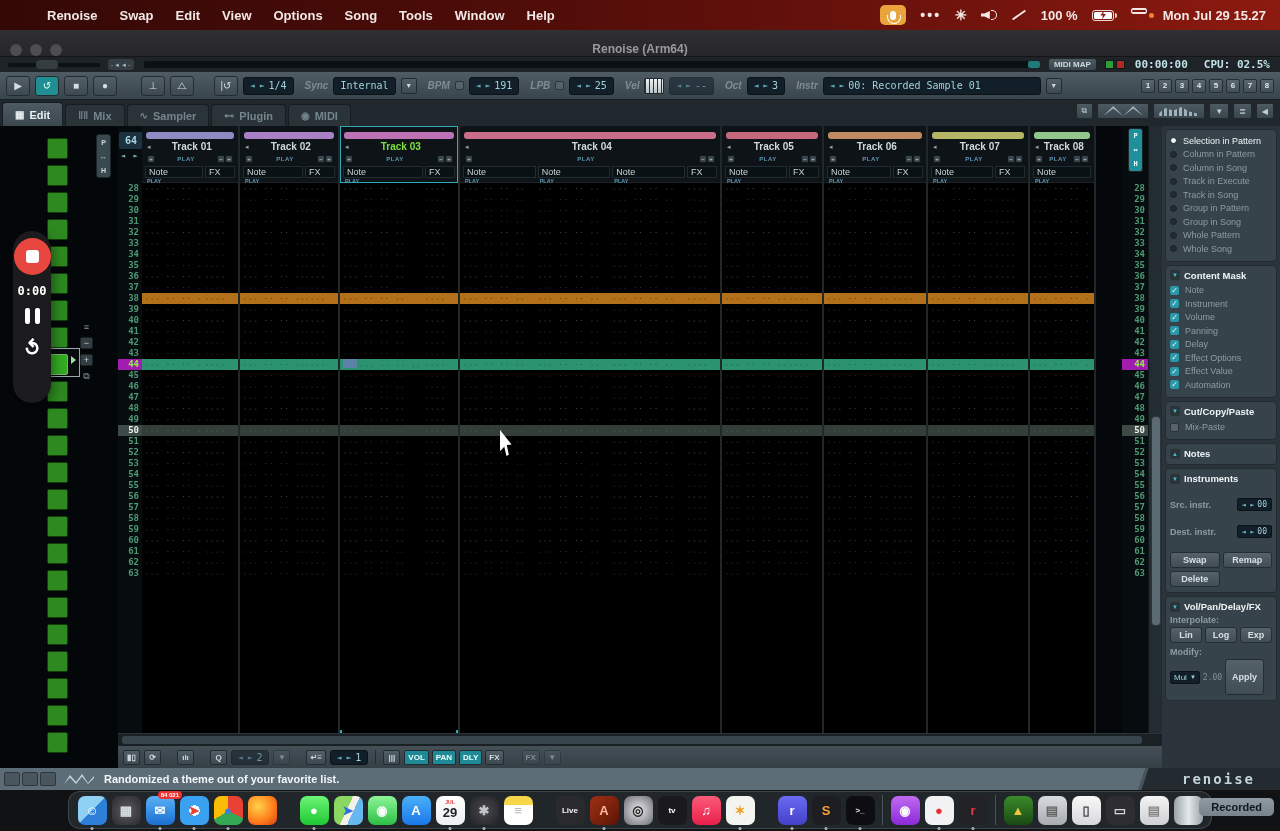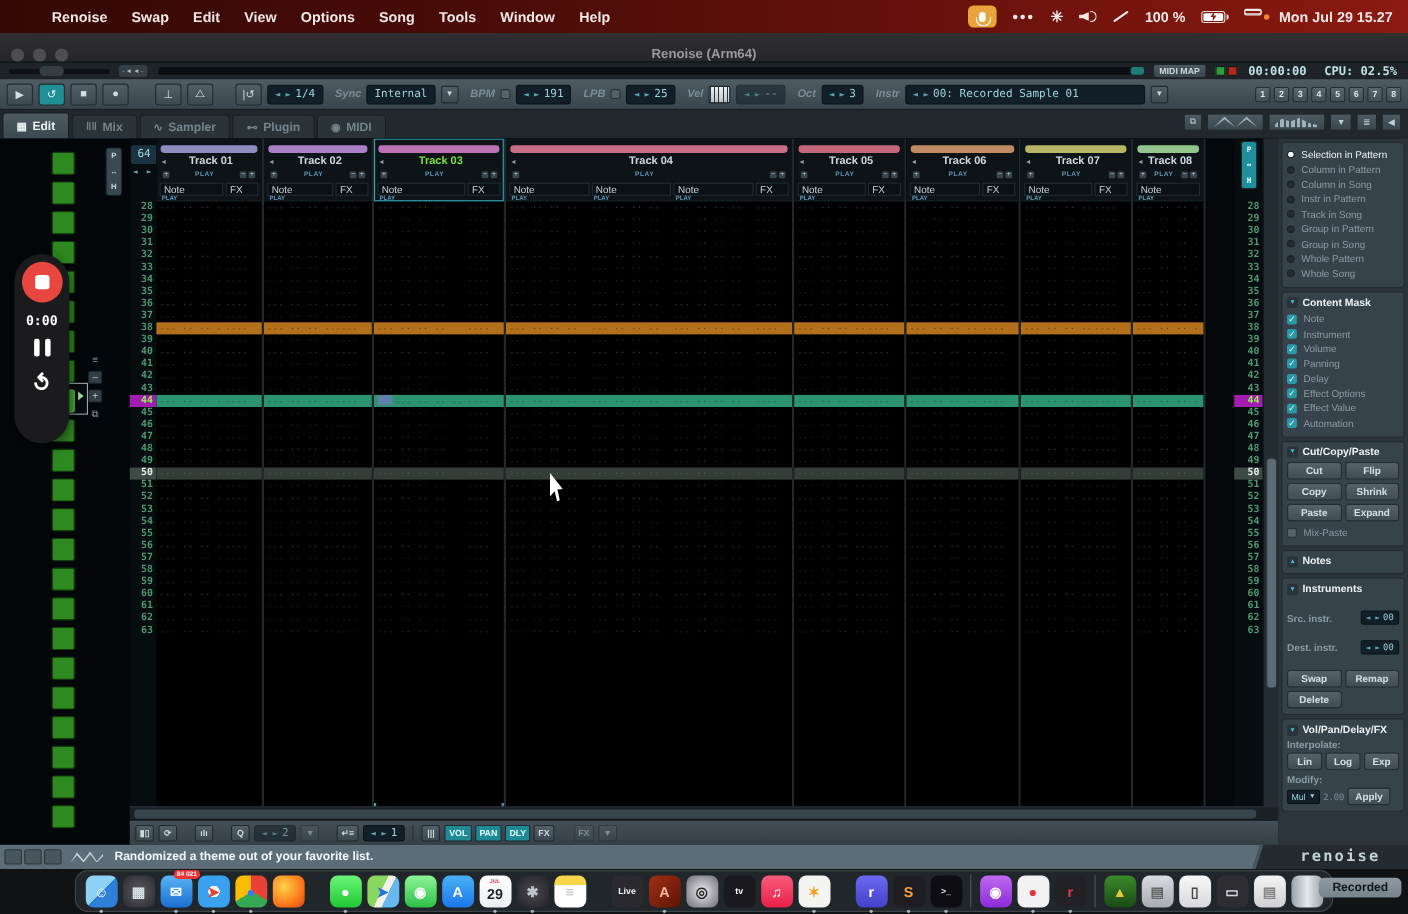--- a/index.html
+++ b/index.html
@@ -96,21 +96,21 @@
   .seq-side-icons { position:absolute; left:80px; top:196px; display:flex; flex-direction:column; gap:5px; align-items:center; color:#8fa0a8; font-size:9px; }
   .seq-mini-btn { width:13px; height:12px; background:#333e44; border:1px solid #1a2226; border-radius:2px; color:#c3d0d5; font-size:9px; line-height:10px; text-align:center; }
   .phw { position:absolute; left:96px; top:8px; width:15px; height:44px; background:#3a4850; border:1px solid #1d2529; border-radius:3px;
     display:flex; flex-direction:column; align-items:center; justify-content:space-around; color:#cfdade; font-size:7px; font-weight:bold; }
   .phw.teal { background:#1f8f9b; color:#eaffff; }
 
   
   .pattern-editor { position:absolute; top:96px; left:118px; width:1044px; height:619px; background:#05080a; display:flex; }
   .rownum-col { width:24px; background:#070c0e; display:flex; flex-direction:column; font-family:"DejaVu Sans Mono",monospace; }
   .rownum-col .head { height:57px; position:relative; }
-  .len-box { position:absolute; top:6px; left:1px; width:24px; height:17px; background:#1c3240; color:#a8d8e0; font-size:10px; font-weight:normal; display:flex; align-items:center; justify-content:center; border-radius:2px; }
+  .len-box { position:absolute; top:6px; left:1px; width:24px; height:17px; background:#1c3240; color:#a8d8e0; font-size:10px; font-weight:bold; display:flex; align-items:center; justify-content:center; border-radius:2px; }
   .len-arrows { position:absolute; top:26px; left:3px; color:#7fa8b0; font-size:7px; letter-spacing:2px; }
   .rownum { height:11px; line-height:11px; text-align:right; padding-right:3px; font-size:9px; font-weight:bold; color:#4d9a74; }
   .rownum.cur { color:#8df24c; background:#a21caf; }
   .rownum.beat50 { color:#e6efe9; background:#3e4a45; }
   .tracks-wrap { flex:1; display:flex; overflow:hidden; position:relative; }
   .track { flex-shrink:0; border-right:2px solid #20282c; background:#000; display:flex; flex-direction:column; position:relative; }
   .track-head { height:57px; background:#0d1317; border-bottom:1px solid #1a2226; position:relative; padding-top:6px; }
   .track.selected .track-head { outline:1px solid #2fa8b8; outline-offset:-1px; }
   .track-colorbar { height:7px; margin:0 4px; border-radius:3px; }
   .track-name-row { display:flex; align-items:center; height:15px; padding:0 5px; }
@@ -187,21 +187,21 @@
   .dock-icon { width:29px; height:29px; border-radius:7px; display:flex; align-items:center; justify-content:center;
     font-size:13px; font-weight:bold; overflow:hidden; flex-direction:column; }
   .dock-badge { position:absolute; top:-4px; right:-7px; background:#e33;-border:1px solid #fff; color:#fff; font-size:6px; font-weight:bold; border-radius:7px; padding:1px 3px; white-space:nowrap; }
   .dock-dot { position:absolute; bottom:-5px; left:50%; transform:translateX(-50%); width:3px; height:3px; border-radius:50%; background:#aab4ba; }
   .dock-sep { width:1px; height:30px; background:rgba(160,170,176,.35); margin:0 3px; }
   .dock-top-lbl { font-size:5px; line-height:5px; font-weight:bold; }
   .execute-btn { position:absolute; right:6px; top:8px; background:linear-gradient(#8f9aa2,#77838b); color:#10181c;
     font-size:11px; font-weight:bold; border-radius:5px; padding:3px 12px; }
 
   
-  .recorder { position:absolute; left:13px; top:231px; width:50px; height:172px; background:#1b1b1e; border-radius:25px; z-index:60;
+  .recorder { position:absolute; left:13px; top:231px; width:38px; height:172px; background:#1b1b1e; border-radius:25px; z-index:60;
     display:flex; flex-direction:column; align-items:center; box-shadow:0 4px 14px rgba(0,0,0,.6); }
   .rec-stop { margin-top:7px; width:37px; height:37px; border-radius:50%; background:#e8473f; display:flex; align-items:center; justify-content:center; }
   .rec-stop .sq { width:13px; height:13px; background:#fff; border-radius:3px; }
   .rec-time { color:#fff; font-size:12px; font-weight:bold; margin-top:9px; font-family:"DejaVu Sans Mono",monospace; }
   .rec-pause { margin-top:10px; display:flex; gap:5px; }
   .rec-pause i { width:5px; height:16px; background:#fff; border-radius:2px; display:block; }
   .rec-loop { margin-top:12px; color:#fff; font-size:20px; font-weight:bold; transform:rotate(-45deg); }
 
   
   .cursor { position:absolute; left:500px; top:430px; width:20px; height:30px; z-index:99; }
@@ -1927,21 +1927,21 @@
           <span>Column in Pattern</span>
         </div>
 
         <div class="radio-row">
           <span class="radio"></span>
           <span>Column in Song</span>
         </div>
 
         <div class="radio-row">
           <span class="radio"></span>
-          <span>Instr in Pattern</span>
+          <span>Track in Execute</span>
         </div>
 
         <div class="radio-row">
           <span class="radio"></span>
           <span>Track in Song</span>
         </div>
 
         <div class="radio-row">
           <span class="radio"></span>
           <span>Group in Pattern</span>
@@ -2010,29 +2010,20 @@
             <span>Automation</span>
           </div>
         </div>
     </div>
 
     <div class="panel">
       <div class="panel-head">
         <span class="coll-arrow">▼</span>
         <span>Cut/Copy/Paste</span>
       </div>
-      <div class="grid2">
-
-      <div class="btn">Cut</div>
-          <div class="btn">Flip</div>
-          <div class="btn">Copy</div>
-          <div class="btn">Shrink</div>
-          <div class="btn">Paste</div>
-          <div class="btn">Expand</div>
-        </div>
       <div class="chk-row" style="margin-top:4px">
         <span class="chk-off"></span>
         <span>Mix-Paste</span>
       </div>
     </div>
 
     <div class="panel">
       <div class="panel-head" style="margin-bottom:0">
         <span class="coll-arrow">▲</span>
         <span>Notes</span>
@@ -2077,21 +2068,21 @@
           <div class="btn">Log</div>
           <div class="btn">Exp</div>
         </div>
       <div class="lbl-dim" style="margin-top:4px">Modify:</div>
       <div class="modify-row">
         <span class="mul-dd">
             <span>Mul</span>
             <span style="font-size:6px">▼</span>
           </span>
         <span class="mod-val">2.00</span>
-        <span class="btn" style="padding:2px 6px">Apply</span>
+        <span class="btn" style="padding:12px 6px">Apply</span>
       </div>
     </div>
   </div>
 
   <div class="pat-toolbar">
     <div class="ptb-btn">▮▯</div>
     <div class="ptb-btn">⟳</div>
     <span style="width:8px"></span>
     <div class="ptb-btn">ılı</div>
     <span style="width:8px"></span>

